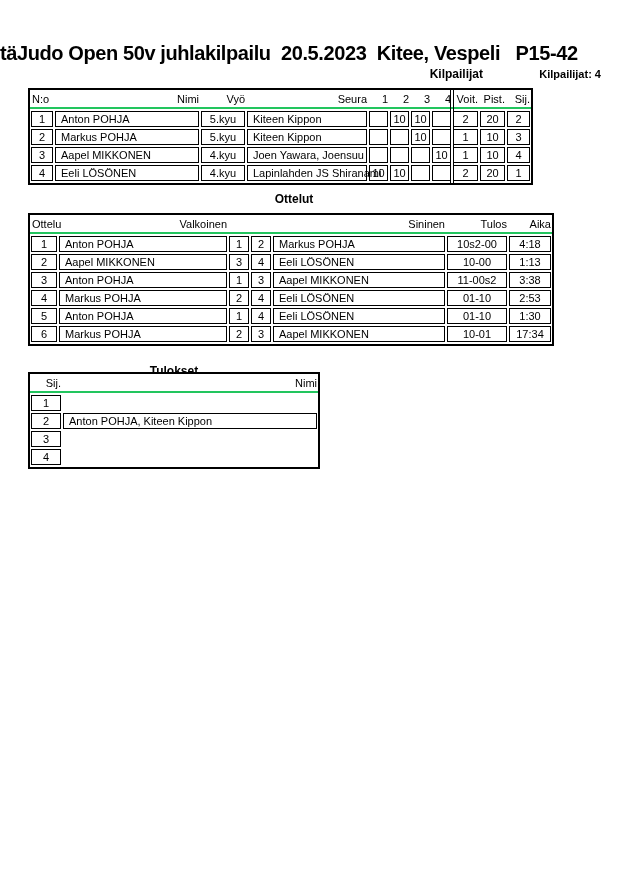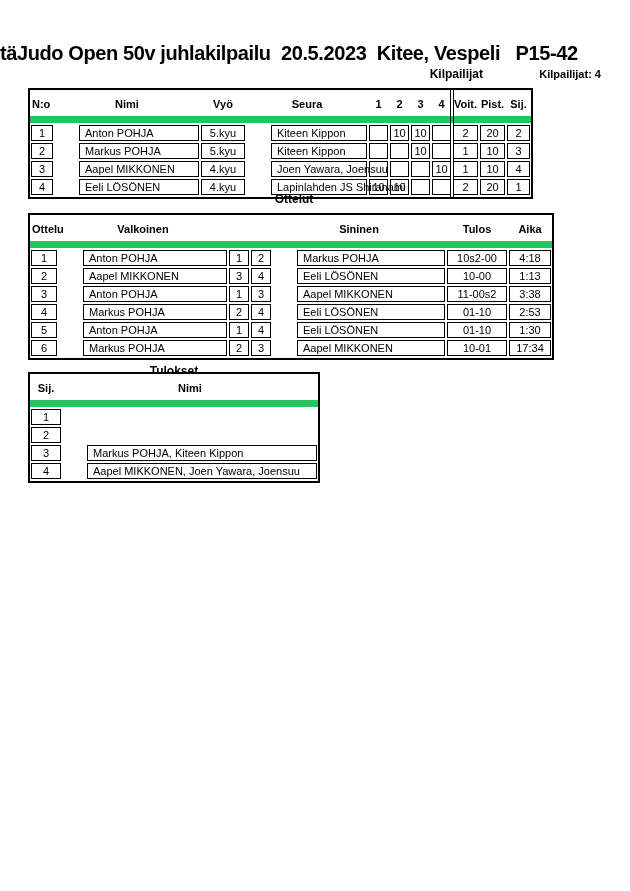--- a/index.html
+++ b/index.html
@@ -26,34 +26,34 @@
   .count-label {
     position:absolute; top:68px; left:477px; width:124px;
     text-align:right; font-size:11px; line-height:13px; font-weight:bold;
   }
   .tbl { position:absolute; border:2px solid #000; background:#fff; }
   #tbl-competitors { top:88px;  left:28px; }
   #tbl-matches     { top:213px; left:28px; }
   #tbl-results     { top:372px; left:28px; }
   .thead {
     display:grid; column-gap:2px; padding:1px 1px 0 1px;
-    border-bottom:7px solid #22c55e;
-    font-weight:bold; font-size:11px; height:33px; align-items:center;
+    border-bottom:2px solid #22c55e;
+    font-weight:normal; font-size:11px; height:19px; align-items:center;
   }
   .tbody { display:grid; row-gap:2px; padding:2px 1px; }
   .row  { display:grid; column-gap:2px; }
   .cell {
     border:1px solid #000; background:transparent;
     height:16px; line-height:14px; font-size:11px;
     white-space:nowrap; overflow:visible;
   }
-  .hc { text-align:center; white-space:nowrap; }
+  .hc { text-align:right; white-space:nowrap; }
   .hl { text-align:left; white-space:nowrap; padding-left:1px; }
   .c  { text-align:center; }
-  .l  { padding-left:5px;margin-left:24px; }
+  .l  { padding-left:5px; }
   .g1 { grid-template-columns:22px 144px 44px 120px 19px 19px 19px 19px 25px 25px 23px; }
   .g2 { grid-template-columns:26px 168px 20px 20px 172px 60px 42px; }
   .g3 { grid-template-columns:30px 254px; }
   .vsep {
     position:absolute; top:0; bottom:0; left:420px; width:4px;
     border-left:1.5px solid #000; border-right:1.5px solid #000;
   }
 </style>
 </head>
 <body>
@@ -210,23 +210,22 @@
   <div class="thead g3">
     <div class="hc">Sij.</div>
     <div class="hc">Nimi</div>
   </div>
   <div class="tbody">
     <div class="row g3">
       <div class="cell c">1</div>
     </div>
     <div class="row g3">
       <div class="cell c">2</div>
-    </div>
-    <div class="row g3">
-      <div class="cell c">3</div>
-      <div class="cell l">Markus POHJA, Kiteen Kippon</div>
-    </div>
-    <div class="row g3">
-      <div class="cell c">4</div>
-      <div class="cell l">Aapel MIKKONEN, Joen Yawara, Joensuu</div>
+      <div class="cell l">Anton POHJA, Kiteen Kippon</div>
+    </div>
+    <div class="row g3">
+      <div class="cell c">3</div>
+    </div>
+    <div class="row g3">
+      <div class="cell c">4</div>
     </div>
   </div>
 </div>
 
 </body></html>

